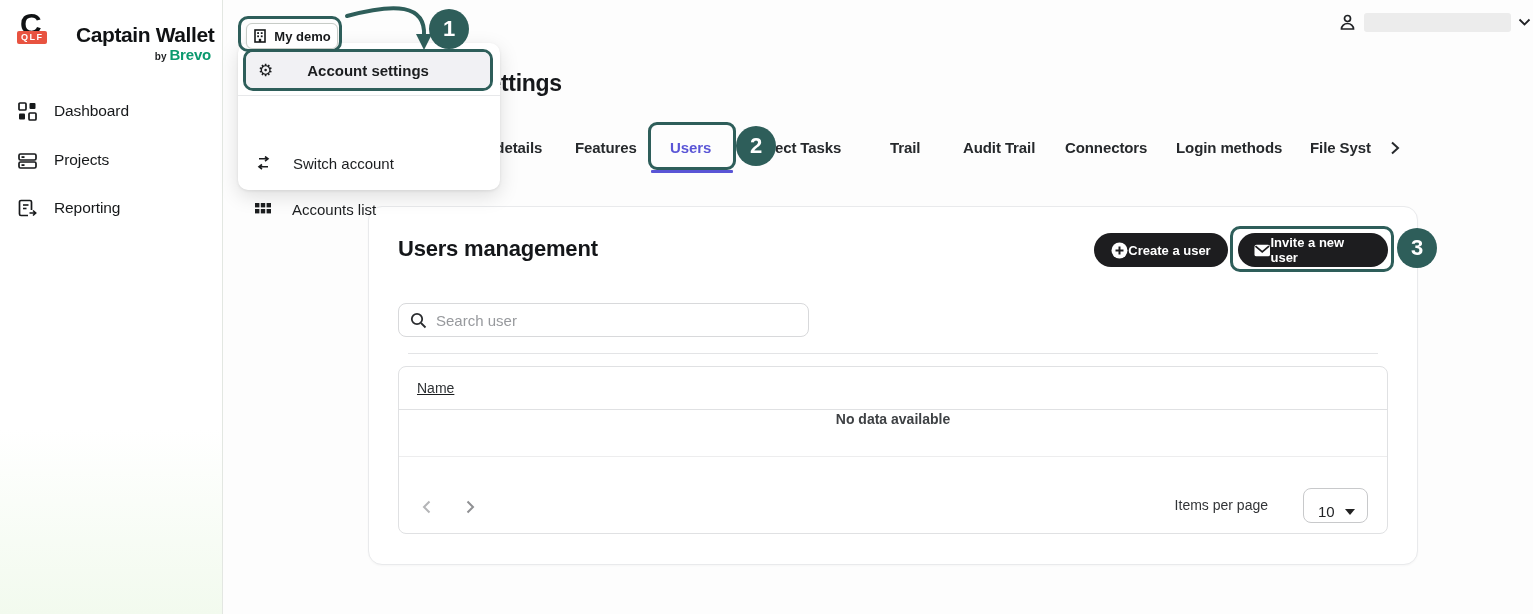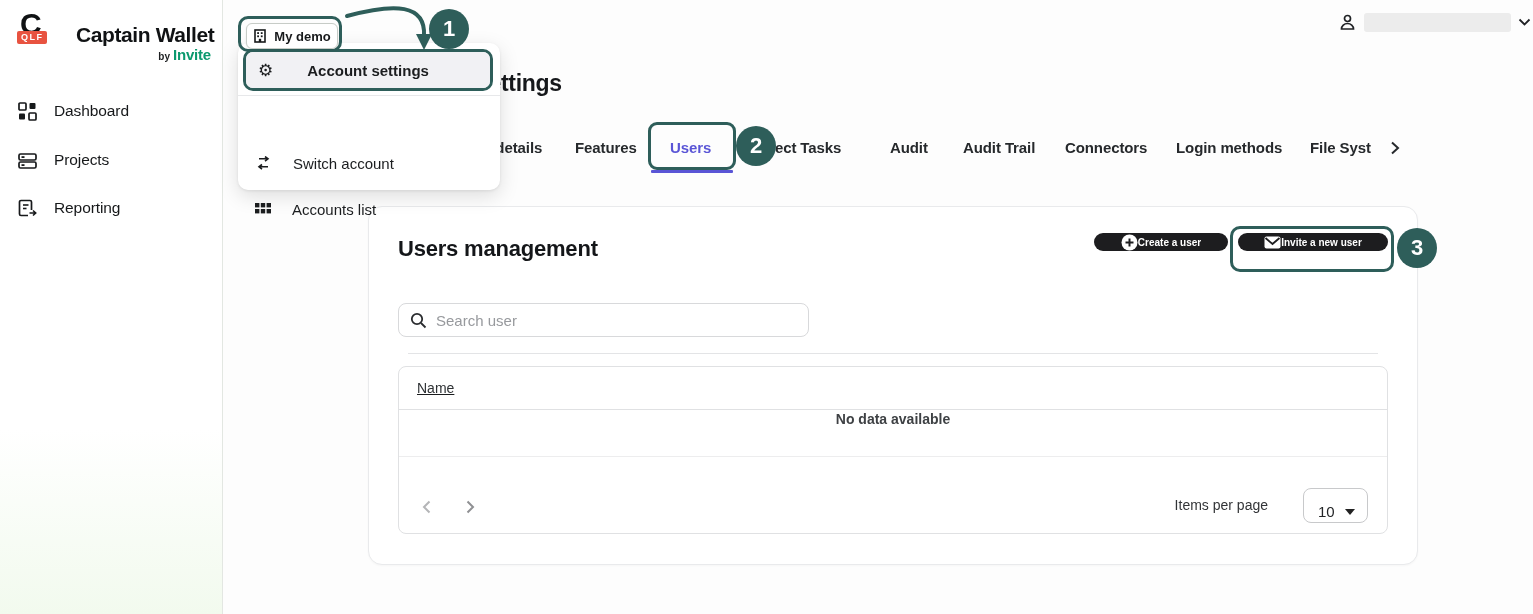--- a/index.html
+++ b/index.html
@@ -59,22 +59,22 @@
   .tab { position:absolute; top:139px; font-size:15px; font-weight:700; color:#26292c; letter-spacing:-0.1px; white-space:nowrap; cursor:pointer; z-index:2; }
   .tab.active { color:#5a55d6; }
   .tab-underline { position:absolute; left:651px; top:170px; width:82px; height:3px; background:#5a55d6; border-radius:1px; z-index:2; }
   .users-anno { left:648px; top:122px; width:88px; height:48px; border-radius:9px; }
   .tabs-chevron { position:absolute; left:1387px; top:140px; width:16px; height:16px; cursor:pointer; z-index:2; }
 
   
   .panel { position:absolute; left:368px; top:206px; width:1050px; height:359px; background:#fff;
     border:1px solid #e9eaec; border-radius:14px; box-shadow:0 1px 2px rgba(0,0,0,.03); z-index:10; }
   .panel-title { position:absolute; left:29px; top:29px; font-size:22px; font-weight:700; color:#141619; letter-spacing:-0.2px; }
-  .pill-btn { position:absolute; height:18px; background:#1d1d1f; border-radius:17px; color:#fff; display:flex;
-    align-items:center; justify-content:center; font-size:10px; font-weight:700; cursor:pointer; padding:0 16px; }
+  .pill-btn { position:absolute; height:34px; background:#1d1d1f; border-radius:17px; color:#fff; display:flex;
+    align-items:center; justify-content:center; font-size:13px; font-weight:700; cursor:pointer; padding:0 16px; }
   .create-btn { left:725px; top:26px; width:134px; }
   .invite-anno { left:1230px; top:226px; width:164px; height:46px; }
   .invite-btn { left:869px; top:26px; width:150px; }
   .search-box { position:absolute; left:29px; top:96px; width:411px; height:34px; border:1px solid #d8d9db;
     border-radius:8px; display:flex; align-items:center; padding-left:11px; gap:9px; background:#fff; }
   .search-box input { border:none; outline:none; font-size:15px; font-family:"Liberation Sans",sans-serif;
     color:#3a3c3f; width:360px; background:transparent; }
   .search-box input::placeholder { color:#97999d; }
   .panel-hr { position:absolute; left:39px; top:146px; width:970px; height:1px; background:#e3e4e6; }
 
@@ -100,21 +100,21 @@
 <div id="canvas">
 
   <div class="sidebar">
     <div class="logo-row">
       <div class="logo-mark">
         <span class="logo-c">C</span>
         <span class="logo-badge">QLF</span>
       </div>
       <div class="brand-name">Captain Wallet</div>
       <div class="brand-by">
-        <span class="by">by</span><span class="brevo">Invite</span>
+        <span class="by">by</span><span class="brevo">Brevo</span>
       </div>
     </div>
 
     <div class="nav-item" style="top:92px;">
       <svg class="nav-ic" viewBox="0 0 19 19">
         <rect x="1" y="1" width="7" height="7" rx="1" fill="none" stroke="#17191b" stroke-width="1.7"></rect>
         <rect x="11.5" y="1" width="6" height="6" rx="1" fill="#17191b"></rect>
         <rect x="1" y="11.5" width="6" height="6" rx="1" fill="#17191b"></rect>
         <rect x="11" y="11" width="7" height="7" rx="1" fill="none" stroke="#17191b" stroke-width="1.7"></rect>
       </svg>
@@ -151,21 +151,21 @@
       <polyline points="1.5,1.5 6.5,6.5 11.5,1.5" fill="none" stroke="#202225" stroke-width="1.8"></polyline>
     </svg>
   </div>
 
   <div class="page-title">Account settings</div>
 
   <span class="tab" style="left:432px;">Account details</span>
   <span class="tab" style="left:575px;">Features</span>
   <span class="tab active" style="left:670px;">Users</span>
   <span class="tab" style="left:737px;">Connect Tasks</span>
-  <span class="tab" style="left:890px;">Audit</span>
+  <span class="tab" style="left:890px;">Trail</span>
   <span class="tab" style="left:963px;">Audit Trail</span>
   <span class="tab" style="left:1065px;">Connectors</span>
   <span class="tab" style="left:1176px;">Login methods</span>
   <span class="tab" style="left:1310px;">File Syst</span>
   <div class="tab-underline"></div>
   <svg class="tabs-chevron" viewBox="0 0 16 16">
     <polyline points="5,2.5 11,8 5,13.5" fill="none" stroke="#26292c" stroke-width="2"></polyline>
   </svg>
 
   <div class="panel">

